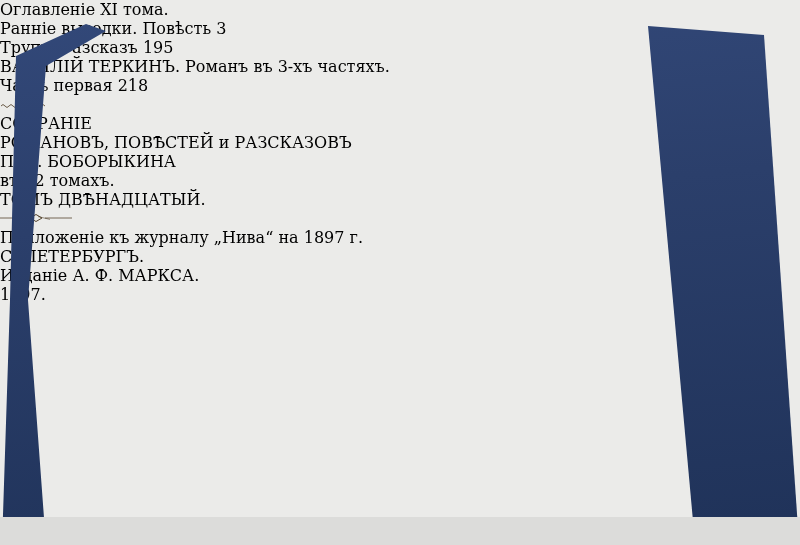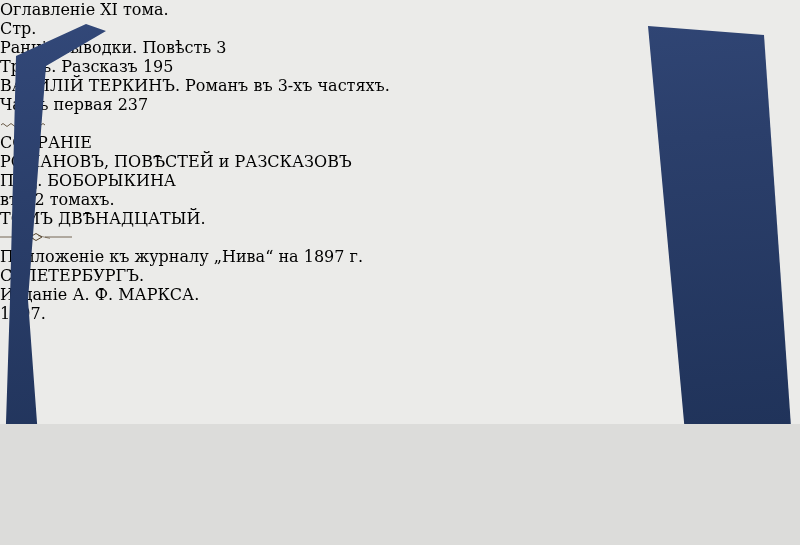--- a/index.html
+++ b/index.html
@@ -1,16 +1,16 @@
 <!DOCTYPE html>
 <html><head>
 <meta charset="utf-8">
 <style>
   html,body{margin:0;padding:0;background:#dcdcda;}
-  .photo{position:relative;width:800px;height:424px;overflow:hidden;
+  .photo{position:relative;width:800px;height:517px;overflow:hidden;
          background:#ebebe9;font-family:"DejaVu Serif","Liberation Serif",serif;}
   .layer{position:absolute;inset:0;}
 
   
   .cover{background:linear-gradient(175deg,#33497a 0%,#2b3f6b 40%,#20335a 100%);}
   .cover-left{clip-path:polygon(86px 24px,106px 31px,46px 66px,28px 300px,46px 545px,
               2px 545px,10px 300px,16px 56px);}
   .cover-bottom{clip-path:polygon(2px 520px,798px 529px,798px 545px,2px 545px);}
   .cover-right{clip-path:polygon(648px 26px,764px 35px,798px 528px,694px 532px);}
 
@@ -126,40 +126,39 @@
   <div class="stain stain-a"></div>
   <div class="stain stain-b"></div>
 
   
   <div class="lp-text">
     <div class="lp-heading">Оглавленіе XI тома.</div>
     <div class="lp-rule"></div>
   </div>
 
   <div class="toc">
-    <div class="toc-col-label">Стр.</div>
     <div class="toc-row">
       <span class="title">Ранніе выводки. Повѣсть</span>
       <span class="leader"></span>
       <span class="pagenum">3</span>
     </div>
     <div class="toc-row">
       <span class="title">Трупъ. Разсказъ</span>
       <span class="leader"></span>
       <span class="pagenum">195</span>
     </div>
     <div class="toc-row bold indent no-leader">
       <span class="title">ВАСИЛІЙ ТЕРКИНЪ. Романъ въ 3-хъ частяхъ.</span>
       <span class="leader"></span>
       <span class="pagenum"></span>
     </div>
     <div class="toc-row">
       <span class="title">Часть первая</span>
       <span class="leader"></span>
-      <span class="pagenum">237</span>
+      <span class="pagenum">218</span>
     </div>
   </div>
 
   <svg class="squiggle" width="48" height="10" viewBox="0 0 48 10">
     <path d="M1,6 q2,-3 4,0 t4,0 t4,0 t4,0 t4,0 t4,0 t4,0 t4,0 t4,0 t4,0 t4,0" fill="none" stroke="#5a4a34" stroke-width="0.9"></path>
   </svg>
 
   
   <div class="rp-text">
     <div class="rp-series1">СОБРАНІЕ</div>

